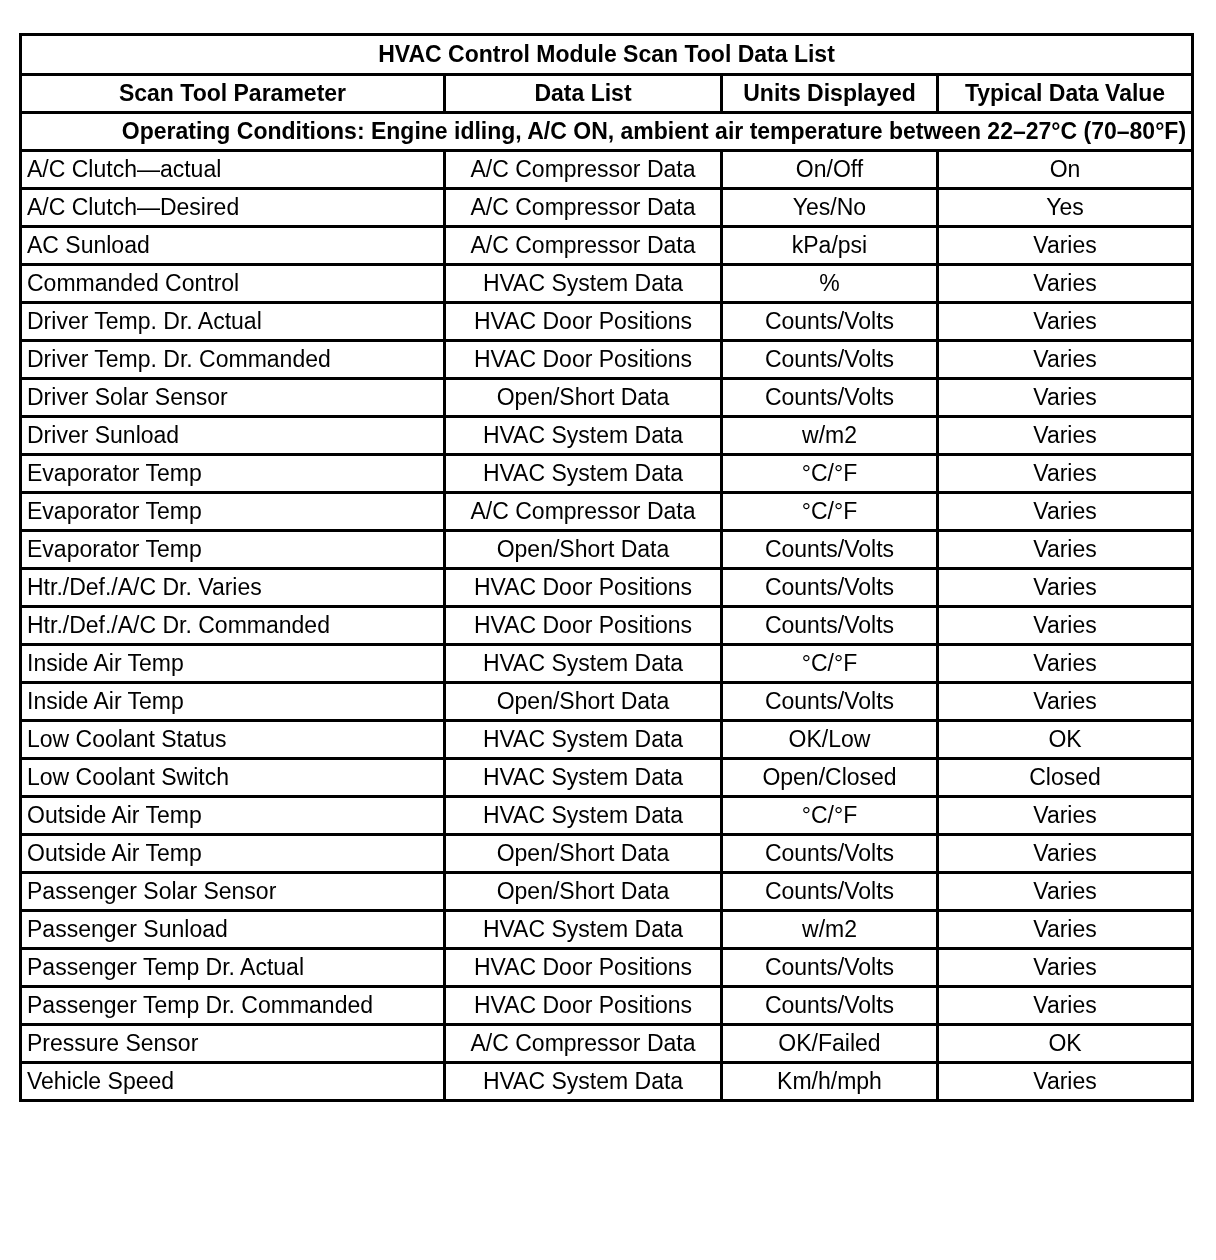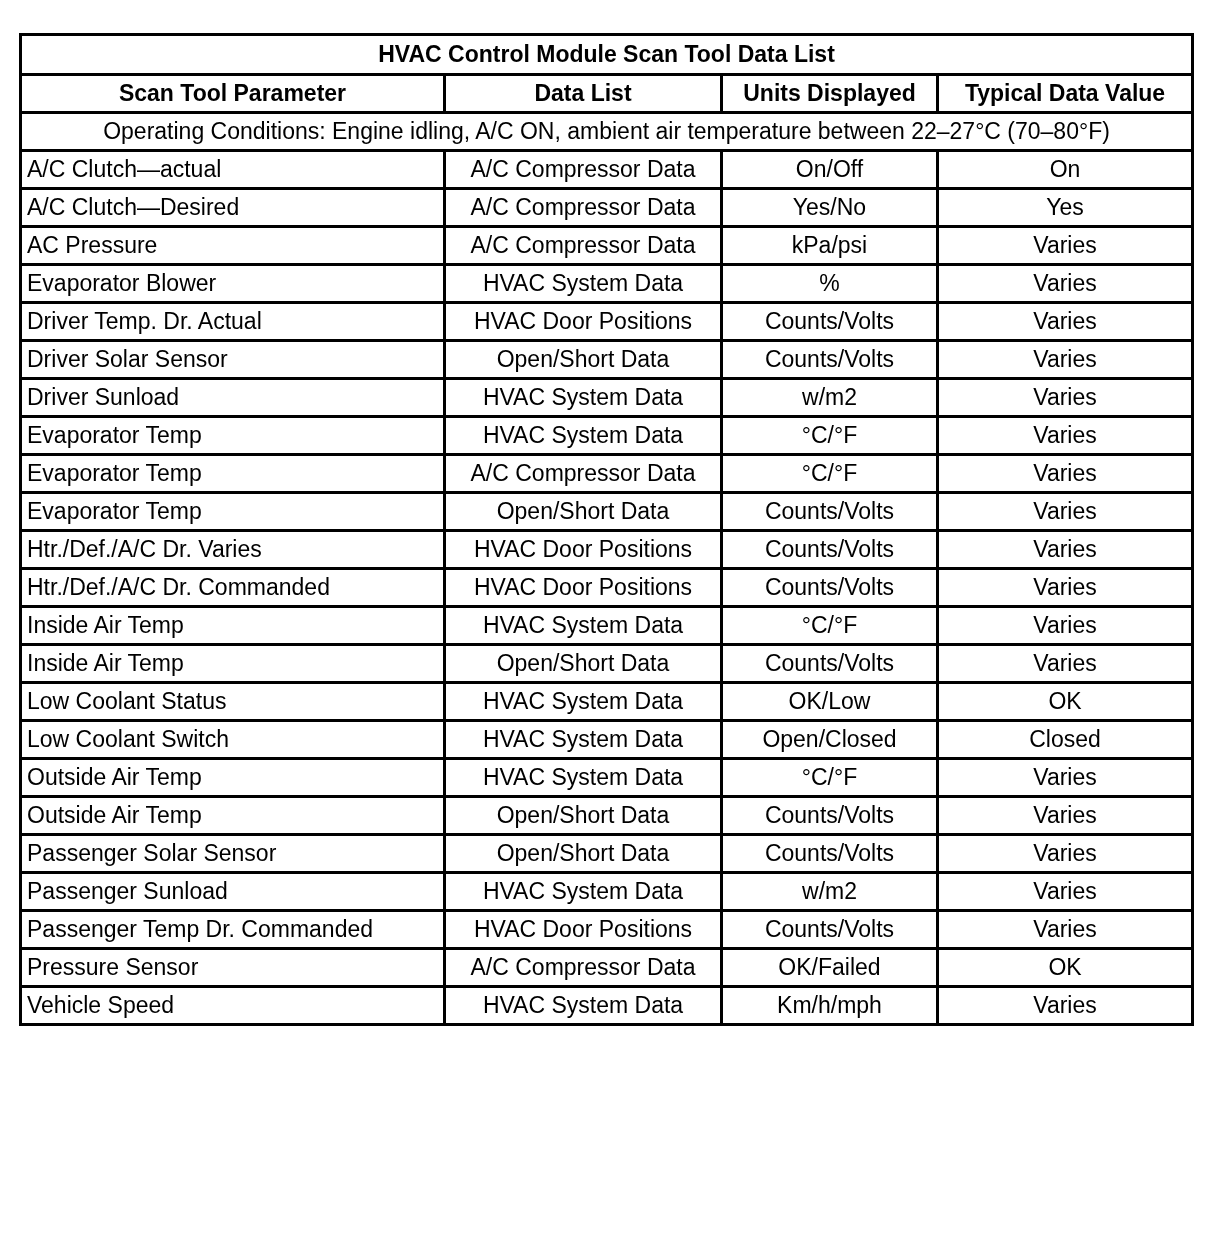--- a/index.html
+++ b/index.html
@@ -2,21 +2,21 @@
 <html><head>
 <meta charset="utf-8">
 <style>
   html, body { margin: 0; padding: 0; background: #ffffff; }
   body { width: 1216px; height: 1260px; position: relative; font-family: "Liberation Sans", sans-serif; color: #000; }
   .wrap { position: absolute; left: 19px; top: 33px; }
   table { border-collapse: collapse; width: 1172px; table-layout: fixed; }
   td, th { border: 3px solid #000; height: 35px; padding: 0 5px; font-size: 23px; white-space: nowrap; overflow: hidden; }
   th { font-weight: bold; text-align: center; }
   .title th { height: 37px; }
-  .cond td { font-weight: normal; text-align: center; }
+  .cond td { font-weight: bold; text-align: right; }
   td.c { text-align: center; }
   td.l { text-align: left; }
 </style>
 </head>
 <body>
 
 <div class="wrap">
   <table>
     <colgroup>
       <col style="width:424px">
@@ -45,33 +45,39 @@
           <td class="c">On/Off</td>
           <td class="c">On</td>
         </tr>
         <tr>
           <td class="l">A/C Clutch—Desired</td>
           <td class="c">A/C Compressor Data</td>
           <td class="c">Yes/No</td>
           <td class="c">Yes</td>
         </tr>
         <tr>
-          <td class="l">AC Pressure</td>
+          <td class="l">AC Sunload</td>
           <td class="c">A/C Compressor Data</td>
           <td class="c">kPa/psi</td>
           <td class="c">Varies</td>
         </tr>
         <tr>
-          <td class="l">Evaporator Blower</td>
+          <td class="l">Commanded Control</td>
           <td class="c">HVAC System Data</td>
           <td class="c">%</td>
           <td class="c">Varies</td>
         </tr>
         <tr>
           <td class="l">Driver Temp. Dr. Actual</td>
+          <td class="c">HVAC Door Positions</td>
+          <td class="c">Counts/Volts</td>
+          <td class="c">Varies</td>
+        </tr>
+        <tr>
+          <td class="l">Driver Temp. Dr. Commanded</td>
           <td class="c">HVAC Door Positions</td>
           <td class="c">Counts/Volts</td>
           <td class="c">Varies</td>
         </tr>
         <tr>
           <td class="l">Driver Solar Sensor</td>
           <td class="c">Open/Short Data</td>
           <td class="c">Counts/Volts</td>
           <td class="c">Varies</td>
         </tr>
@@ -153,20 +159,26 @@
           <td class="c">Counts/Volts</td>
           <td class="c">Varies</td>
         </tr>
         <tr>
           <td class="l">Passenger Sunload</td>
           <td class="c">HVAC System Data</td>
           <td class="c">w/m2</td>
           <td class="c">Varies</td>
         </tr>
         <tr>
+          <td class="l">Passenger Temp Dr. Actual</td>
+          <td class="c">HVAC Door Positions</td>
+          <td class="c">Counts/Volts</td>
+          <td class="c">Varies</td>
+        </tr>
+        <tr>
           <td class="l">Passenger Temp Dr. Commanded</td>
           <td class="c">HVAC Door Positions</td>
           <td class="c">Counts/Volts</td>
           <td class="c">Varies</td>
         </tr>
         <tr>
           <td class="l">Pressure Sensor</td>
           <td class="c">A/C Compressor Data</td>
           <td class="c">OK/Failed</td>
           <td class="c">OK</td>

